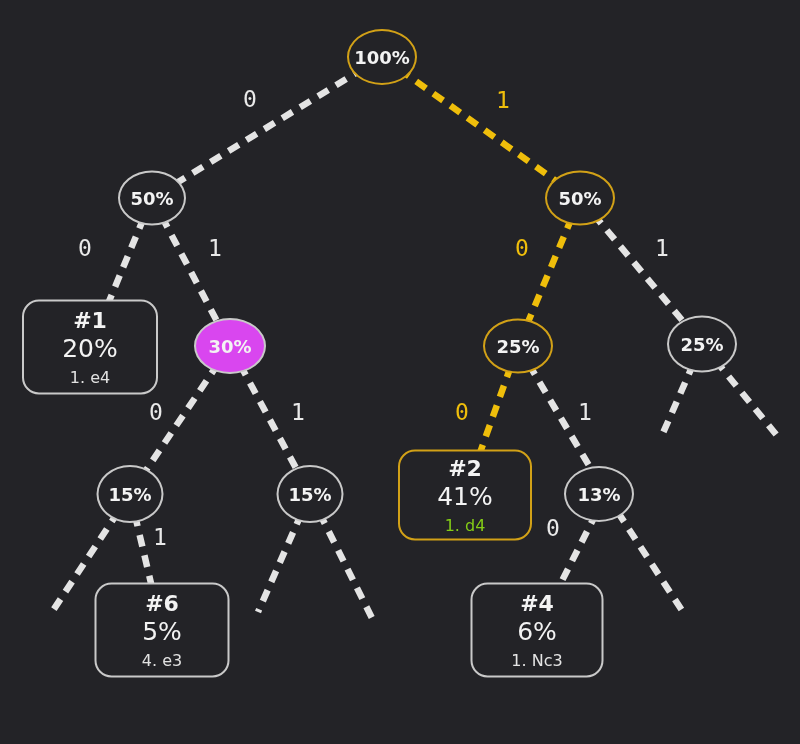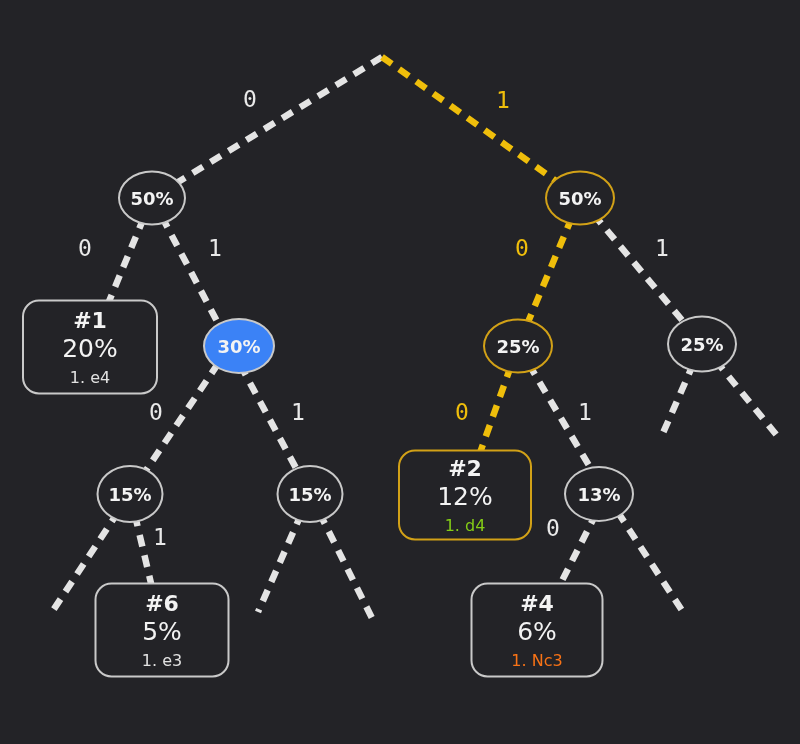--- a/index.html
+++ b/index.html
@@ -56,27 +56,30 @@
       <text x="160" y="537" text-anchor="middle" dominant-baseline="central" fill="#e9e9e9" class="edge-label">1</text>
       <line x1="310" y1="494" x2="258" y2="612" stroke="#e4e4e4" stroke-width="6.5" stroke-dasharray="12 9"></line>
       <line x1="310" y1="494" x2="372" y2="618" stroke="#e4e4e4" stroke-width="6.5" stroke-dasharray="12 9"></line>
       <line x1="606" y1="494" x2="537" y2="630" stroke="#e4e4e4" stroke-width="6.5" stroke-dasharray="12 9"></line>
       <text x="553" y="528" text-anchor="middle" dominant-baseline="central" fill="#e9e9e9" class="edge-label">0</text>
       <line x1="606" y1="494" x2="683" y2="612" stroke="#e4e4e4" stroke-width="6.5" stroke-dasharray="12 9"></line>
       <line x1="702" y1="344" x2="663" y2="433" stroke="#e4e4e4" stroke-width="6.5" stroke-dasharray="12 9"></line>
       <line x1="702" y1="344" x2="779" y2="438" stroke="#e4e4e4" stroke-width="6.5" stroke-dasharray="12 9"></line>
     </svg>
   <div id="node-layer">
+      <div class="cnode" style="left: 382px; top: 57px; width: 70px; height: 56px; border: 2px solid rgb(210, 161, 23); background: rgb(35, 35, 39); color: rgb(243, 243, 243);">
+        <span>100%</span>
+      </div>
       <div class="cnode" style="left: 152px; top: 198px; width: 68px; height: 55px; border: 2px solid rgb(201, 201, 201); background: rgb(35, 35, 39); color: rgb(243, 243, 243);">
         <span>50%</span>
       </div>
       <div class="cnode" style="left: 580px; top: 198px; width: 70px; height: 55px; border: 2px solid rgb(210, 161, 23); background: rgb(35, 35, 39); color: rgb(243, 243, 243);">
         <span>50%</span>
       </div>
-      <div class="cnode" style="left: 239px; top: 346px; width: 72px; height: 56px; border: 2px solid rgb(201, 201, 201); background: #3b82f6; color: rgb(243, 243, 243);">
+      <div class="cnode" style="left: 230px; top: 346px; width: 72px; height: 56px; border: 2px solid rgb(201, 201, 201); background: #d946ef; color: rgb(243, 243, 243);">
         <span>30%</span>
       </div>
       <div class="cnode" style="left: 518px; top: 346px; width: 70px; height: 55px; border: 2px solid rgb(210, 161, 23); background: rgb(35, 35, 39); color: rgb(243, 243, 243);">
         <span>25%</span>
       </div>
       <div class="cnode" style="left: 702px; top: 344px; width: 70px; height: 57px; border: 2px solid rgb(201, 201, 201); background: rgb(35, 35, 39); color: rgb(243, 243, 243);">
         <span>25%</span>
       </div>
       <div class="cnode" style="left: 130px; top: 494px; width: 67px; height: 58px; border: 2px solid rgb(201, 201, 201); background: rgb(35, 35, 39); color: rgb(243, 243, 243);">
         <span>15%</span>
@@ -87,27 +90,27 @@
       <div class="cnode" style="left: 599px; top: 494px; width: 70px; height: 56px; border: 2px solid rgb(201, 201, 201); background: rgb(35, 35, 39); color: rgb(243, 243, 243);">
         <span>13%</span>
       </div>
       <div class="bnode" style="left: 90px; top: 347px; width: 136px; height: 95px; border: 2px solid rgb(201, 201, 201); background: rgb(35, 35, 39); color: rgb(243, 243, 243);">
         <div class="rank">#1</div>
         <div class="pct">20%</div>
         <div class="move" style="color: rgb(226, 226, 226);">1. e4</div>
       </div>
       <div class="bnode" style="left: 465px; top: 495px; width: 134px; height: 91px; border: 2px solid rgb(210, 161, 23); background: rgb(35, 35, 39); color: rgb(243, 243, 243);">
         <div class="rank">#2</div>
-        <div class="pct">12%</div>
+        <div class="pct">41%</div>
         <div class="move" style="color: #84cc16;">1. d4</div>
       </div>
       <div class="bnode" style="left: 162px; top: 630px; width: 135px; height: 95px; border: 2px solid rgb(201, 201, 201); background: rgb(35, 35, 39); color: rgb(243, 243, 243);">
         <div class="rank">#6</div>
         <div class="pct">5%</div>
-        <div class="move" style="color: rgb(226, 226, 226);">1. e3</div>
+        <div class="move" style="color: rgb(226, 226, 226);">4. e3</div>
       </div>
       <div class="bnode" style="left: 537px; top: 630px; width: 133px; height: 95px; border: 2px solid rgb(201, 201, 201); background: rgb(35, 35, 39); color: rgb(243, 243, 243);">
         <div class="rank">#4</div>
         <div class="pct">6%</div>
-        <div class="move" style="color: #f97316;">1. Nc3</div>
+        <div class="move" style="color: #e5e5e5;">1. Nc3</div>
       </div>
     </div>
 </div>
 
 </body></html>

